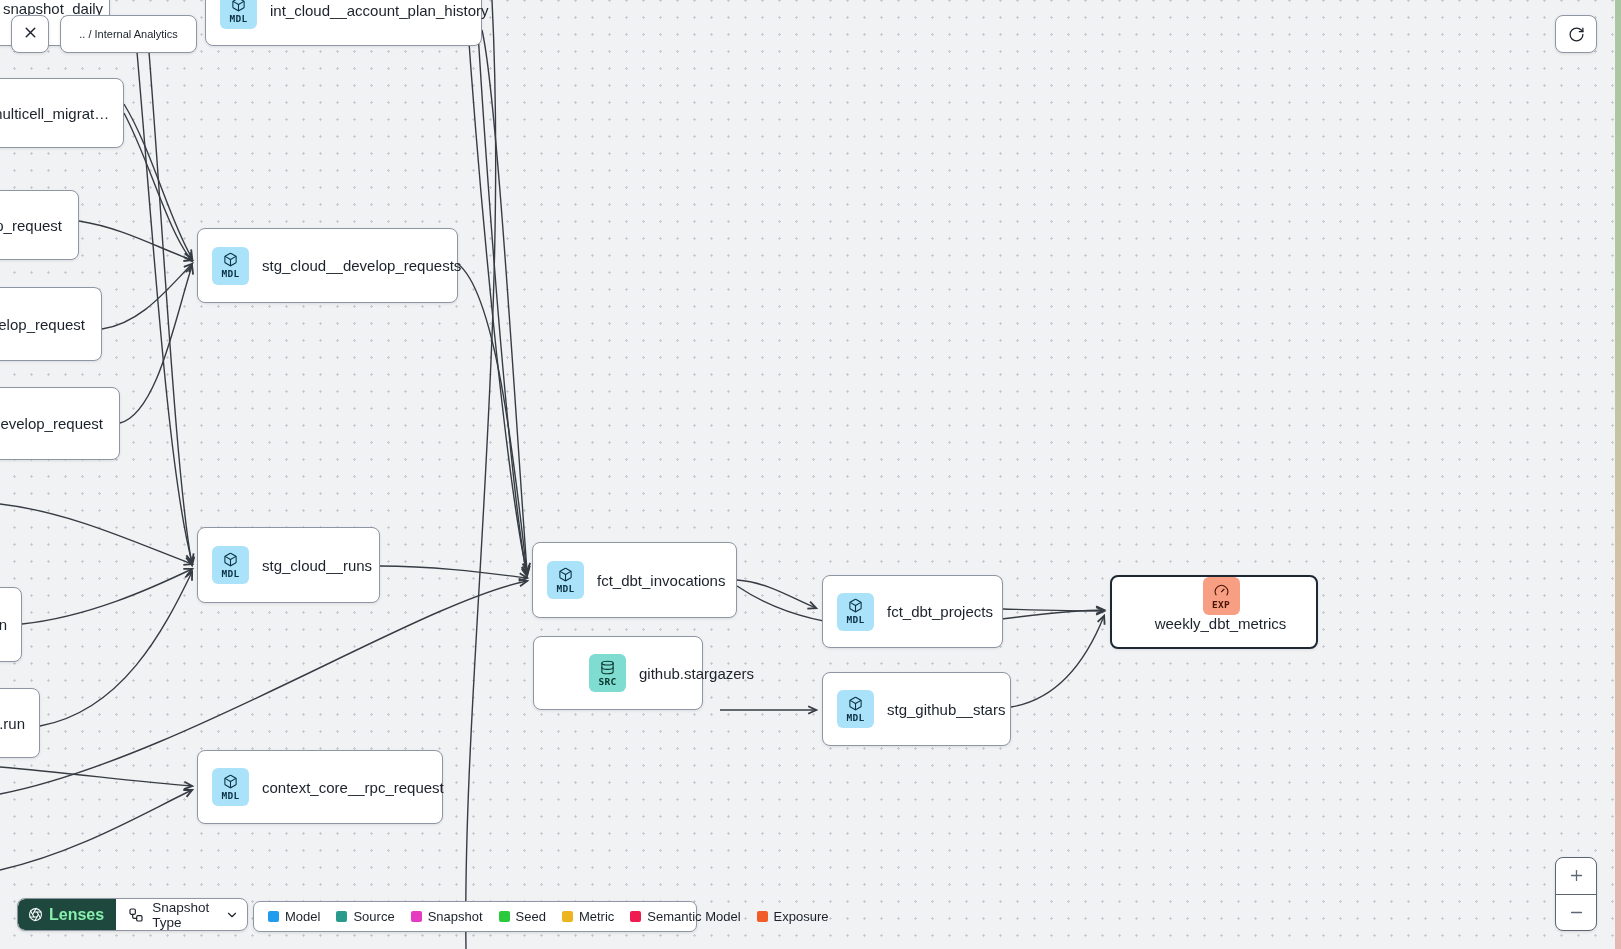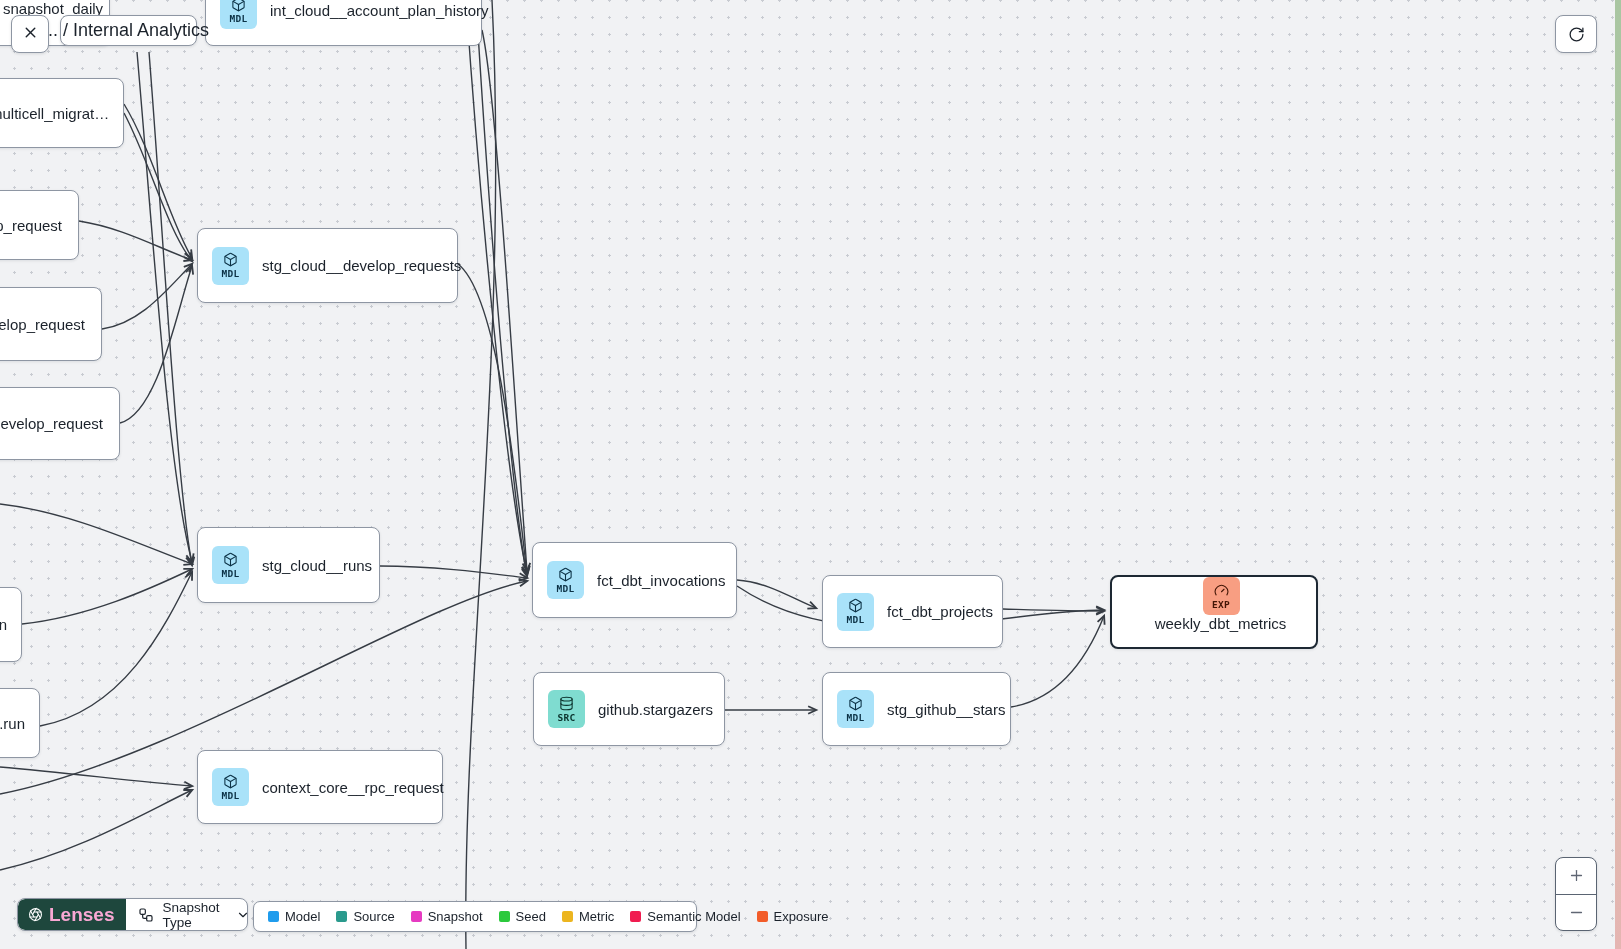--- a/index.html
+++ b/index.html
@@ -18,29 +18,29 @@
   .badge{width:37px;height:38px;border-radius:6px;margin-left:14px;flex:none;
          display:flex;flex-direction:column;align-items:center;justify-content:center;}
   .badge svg{display:block;}
   .blabel{font-family:"DejaVu Sans Mono",monospace;font-size:9.5px;font-weight:bold;
           letter-spacing:.3px;line-height:1;margin-top:2px;}
   .nlabel{margin-left:13px;white-space:nowrap;}
   .node.no-badge .nlabel{margin-left:0;}
   .card{position:absolute;background:#fff;border:1px solid #8e96a3;border-radius:8px;
         box-shadow:0 1px 3px rgba(25,35,45,.12);display:flex;align-items:center;box-sizing:border-box;}
   #close-btn{left:11px;top:15px;width:38px;height:38px;justify-content:center;cursor:pointer;}
-  #breadcrumb-btn{left:60px;top:15px;width:137px;height:31px;justify-content:center;
-        font-size:18px;cursor:pointer;white-space:nowrap;}
+  #breadcrumb-btn{left:60px;top:15px;width:137px;height:38px;justify-content:center;
+        font-size:11px;cursor:pointer;white-space:nowrap;}
   #search-bar{left:543px;top:15px;width:1002px;height:38px;padding:0 12px;gap:9px;}
   #search-bar input{border:none;outline:none;background:transparent;flex:1;
         font-family:"Liberation Sans",sans-serif;font-size:14px;color:#1b222b;}
   #refresh-btn{left:1555px;top:15px;width:42px;height:38px;justify-content:center;cursor:pointer;}
   #bottom-bar{left:17px;top:898px;width:231px;height:33px;padding:0;overflow:hidden;}
-  #lenses-btn{height:100%;background:#1e473d;color:#f9a8d4;display:flex;align-items:center;
-        gap:6px;padding:0 12px 0 10px;font-size:19px;font-weight:bold;border-radius:7px 0 0 7px;cursor:pointer;}
+  #lenses-btn{height:100%;background:#1e473d;color:#86efac;display:flex;align-items:center;
+        gap:6px;padding:0 12px 0 10px;font-size:16px;font-weight:bold;border-radius:7px 0 0 7px;cursor:pointer;}
   #resource-type-btn{height:100%;display:flex;align-items:center;gap:8px;padding:0 10px 0 12px;
         font-size:13.5px;flex:1;cursor:pointer;}
   #resource-type-btn .spacer{flex:1;}
   #legend{left:253px;top:901px;width:444px;height:31px;border-radius:7px;
         padding:0 14px;gap:16px;justify-content:space-between;}
   .legend-item{display:flex;align-items:center;gap:6px;font-size:13px;white-space:nowrap;}
   .legend-swatch{width:11px;height:11px;border-radius:2px;flex:none;}
   #zoom-ctl{left:1555px;top:857px;width:42px;height:74px;border:1px solid #5a6472;
         border-radius:8px;background:#fff;position:absolute;display:flex;flex-direction:column;
         box-shadow:0 1px 3px rgba(25,35,45,.12);box-sizing:border-box;}
@@ -179,21 +179,21 @@
           <span>
             <svg width="15" height="15" viewBox="0 0 24 24" fill="none" stroke="#431505" stroke-width="1.7" stroke-linecap="round">
               <path d="m12 14 4-4"></path>
               <path d="M3.34 19a10 10 0 1 1 17.32 0"></path>
             </svg>
           </span>
           <span class="blabel">EXP</span>
         </div>
         <span class="nlabel">weekly_dbt_metrics</span>
       </div>
-      <div class="node" style="left: 533px; top: 672px; width: 192px; height: 74px;">
+      <div class="node" style="left: 533px; top: 636px; width: 170px; height: 74px; padding-left: 41px;">
         <div class="badge" style="background: rgb(127, 220, 208); color: rgb(11, 51, 45);">
           <span>
             <svg width="15" height="15" viewBox="0 0 24 24" fill="none" stroke="#0b332d" stroke-width="1.7" stroke-linecap="round">
               <ellipse cx="12" cy="5" rx="9" ry="3"></ellipse>
               <path d="M3 5v14a9 3 0 0 0 18 0V5"></path>
               <path d="M3 12a9 3 0 0 0 18 0"></path>
             </svg>
           </span>
           <span class="blabel">SRC</span>
         </div>

